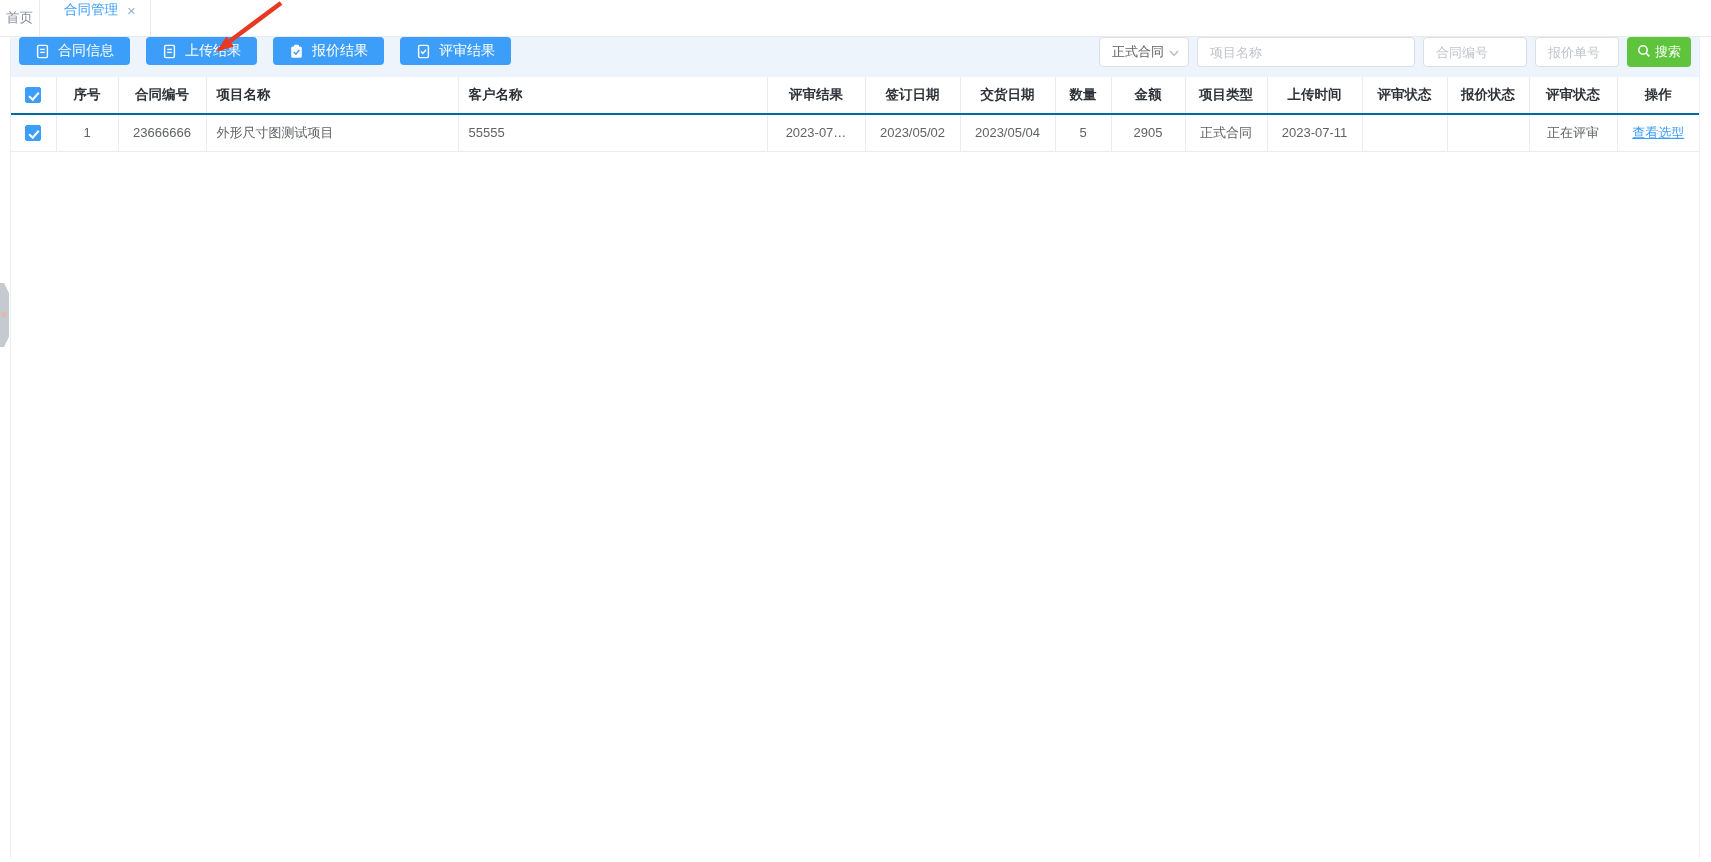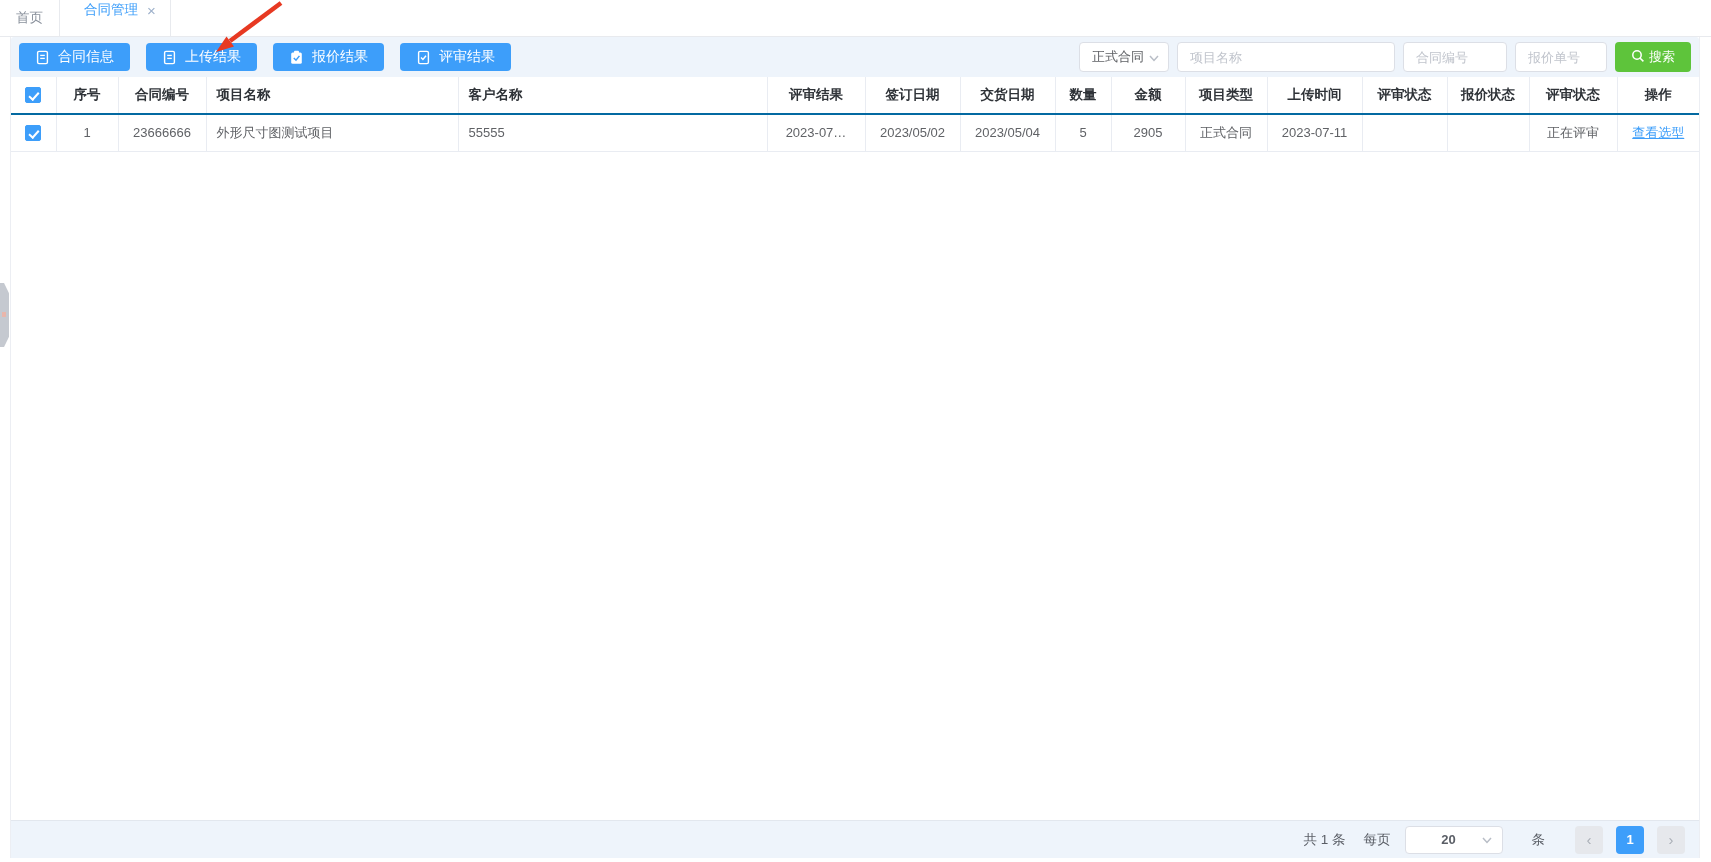--- a/index.html
+++ b/index.html
@@ -7,48 +7,48 @@
   body {
     position: relative;
     background: #ffffff;
     font-family: "Liberation Sans", "DejaVu Sans", sans-serif;
     overflow: hidden;
     color: #606266;
   }
 
   
   .tabbar { height:37px; display:flex; align-items:stretch; background:#fff; border-bottom:1px solid #e8eaee; }
-  .tab { display:flex; align-items:center; gap:9px; padding:0 16px; font-size:13.5px;
+  .tab { display:flex; align-items:center; gap:9px; padding:0 6px; font-size:13.5px;
          color:#8a919c; border-right:1px solid #e8eaee; cursor:pointer; background:#fff; }
   .tab.active { color:#3d9efa; padding:0 14px 16px 24px; }
   .tab .close { color:#9db0ca; font-size:15px; line-height:1; margin-top:1px; }
 
   
   .content { position:absolute; top:37px; left:10px; right:11px; bottom:4px;
              border-left:1px solid #eceef3; border-right:1px solid #eceef3;
              display:flex; flex-direction:column; background:#fff; }
 
   
-  .toolbar { height:40px; flex:0 0 40px; background:#eef4fb; display:flex; align-items:center;
+  .toolbar { height:40px; flex:0 0 40px; background:#eef4fb; display:flex; align-items:flex-start;
              padding:0 8px; gap:16px; border-radius:3px 3px 0 0; }
   .btn-blue { height:28px; background:#3d9efa; color:#fff; border:none; border-radius:4px;
               font-size:14px; display:inline-flex; align-items:center; gap:8px; padding:0 16px;
               cursor:pointer; font-family:inherit; }
   .btn-blue svg { display:block; }
   .toolbar-right { margin-left:auto; display:flex; align-items:center; gap:8px; }
   .sel { width:90px; height:30px; background:#fff; border:1px solid #dcdfe6; border-radius:4px;
          display:flex; align-items:center; justify-content:space-between; padding:0 9px 0 12px;
          font-size:13px; color:#606266; cursor:pointer; }
   .inp { height:30px; background:#fff; border:1px solid #dcdfe6; border-radius:4px;
          padding:0 12px; font-size:13px; color:#606266; font-family:inherit; outline:none; }
   .inp::placeholder { color:#c0c4cc; }
   .inp.w-project { width:218px; }
   .inp.w-contract { width:104px; }
-  .inp.w-quote { width:92px; }
-  .btn-search { width:76px; height:30px; background:#5ec43b; color:#fff; border:none; border-radius:4px;
+  .inp.w-quote { width:84px; }
+  .btn-search { width:64px; height:30px; background:#5ec43b; color:#fff; border:none; border-radius:4px;
                 font-size:13px; display:inline-flex; align-items:center; justify-content:center; gap:4px;
                 cursor:pointer; font-family:inherit; }
 
   
   table.grid { width:100%; border-collapse:collapse; table-layout:fixed; background:#fff; }
   .grid th { height:37px; font-size:13.5px; font-weight:bold; color:#2f3338; text-align:center;
              border-bottom:2px solid #0369a1; border-right:1px solid #e9ecf2; background:#fff; }
   .grid td { height:37px; font-size:13px; color:#606266; text-align:center;
              border-bottom:1px solid #e9ecf2; border-right:1px solid #e9ecf2; }
   .grid th:last-child, .grid td:last-child { border-right:none;margin-top:42px; }
@@ -222,34 +222,20 @@
         <td class="muted">正在评审</td>
         <td>
           <span class="link">查看选型</span>
         </td>
       </tr>
     </tbody>
   </table>
 
   <div class="spacer"></div>
 
-  <div class="pagebar">
-    <span>共 1 条</span>
-    <span class="lbl">每页</span>
-    <div class="page-select">
-      <span class="val">20</span>
-      <span><svg width="10" height="7" viewBox="0 0 10 7">
-            <path d="M1 1 L5 5.4 L9 1" fill="none" stroke="#b8bdc6" stroke-width="1.5"></path>
-          </svg></span>
-    </div>
-    <span class="unit">条</span>
-    <span class="page-btn">‹</span>
-    <span class="page-btn current">1</span>
-    <span class="page-btn">›</span>
-  </div>
 </div>
 
 <div class="side-handle"></div>
 
 <svg class="arrow-annotation" width="90" height="58" viewBox="0 0 90 58">
   <line x1="76" y1="3" x2="25" y2="41" stroke="#e73922" stroke-width="4.5"></line>
   <polygon points="11,52 29,46.5 21.5,36.5" fill="#e73922"></polygon>
 </svg>
 
 </body></html>

